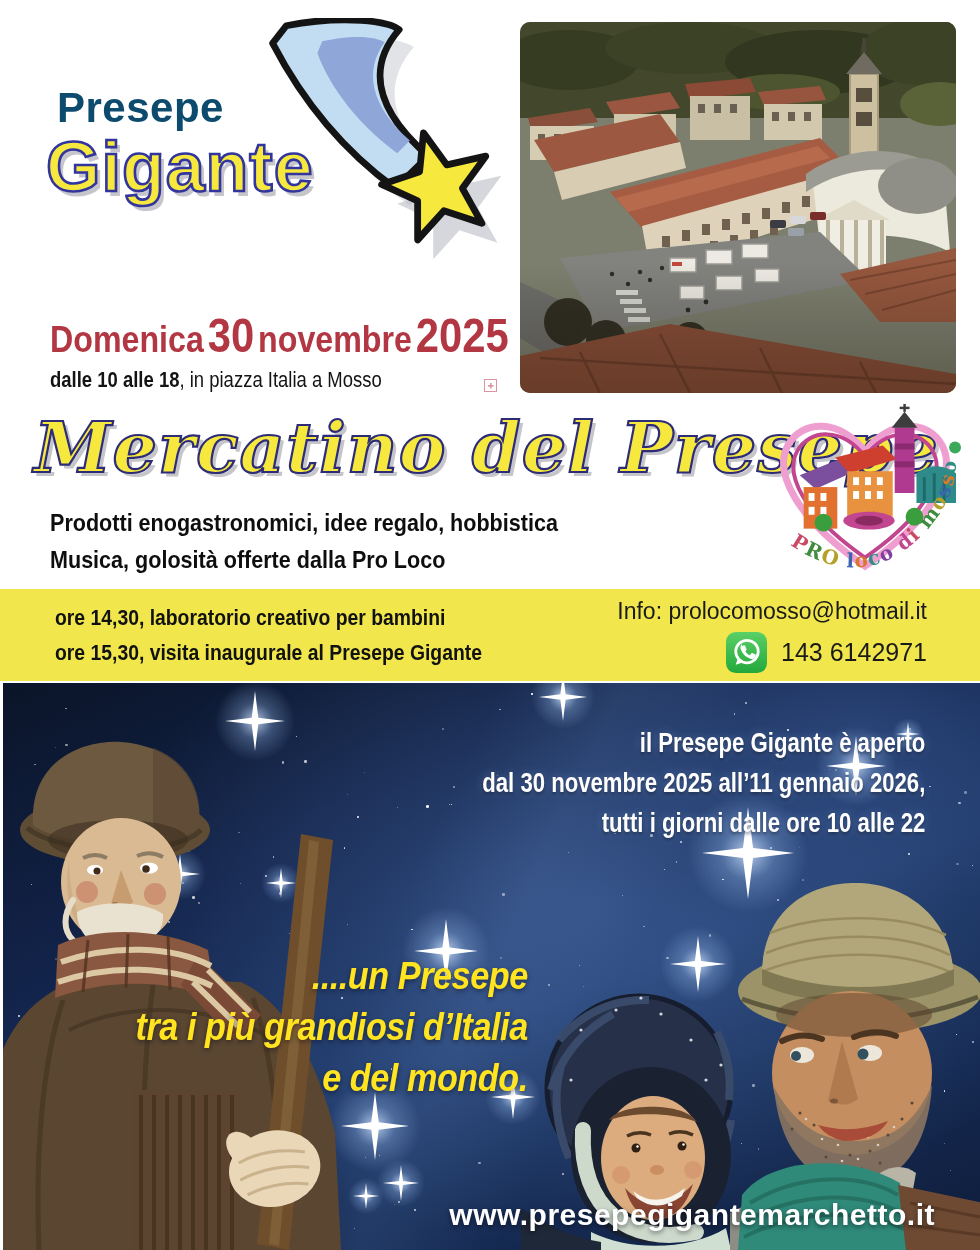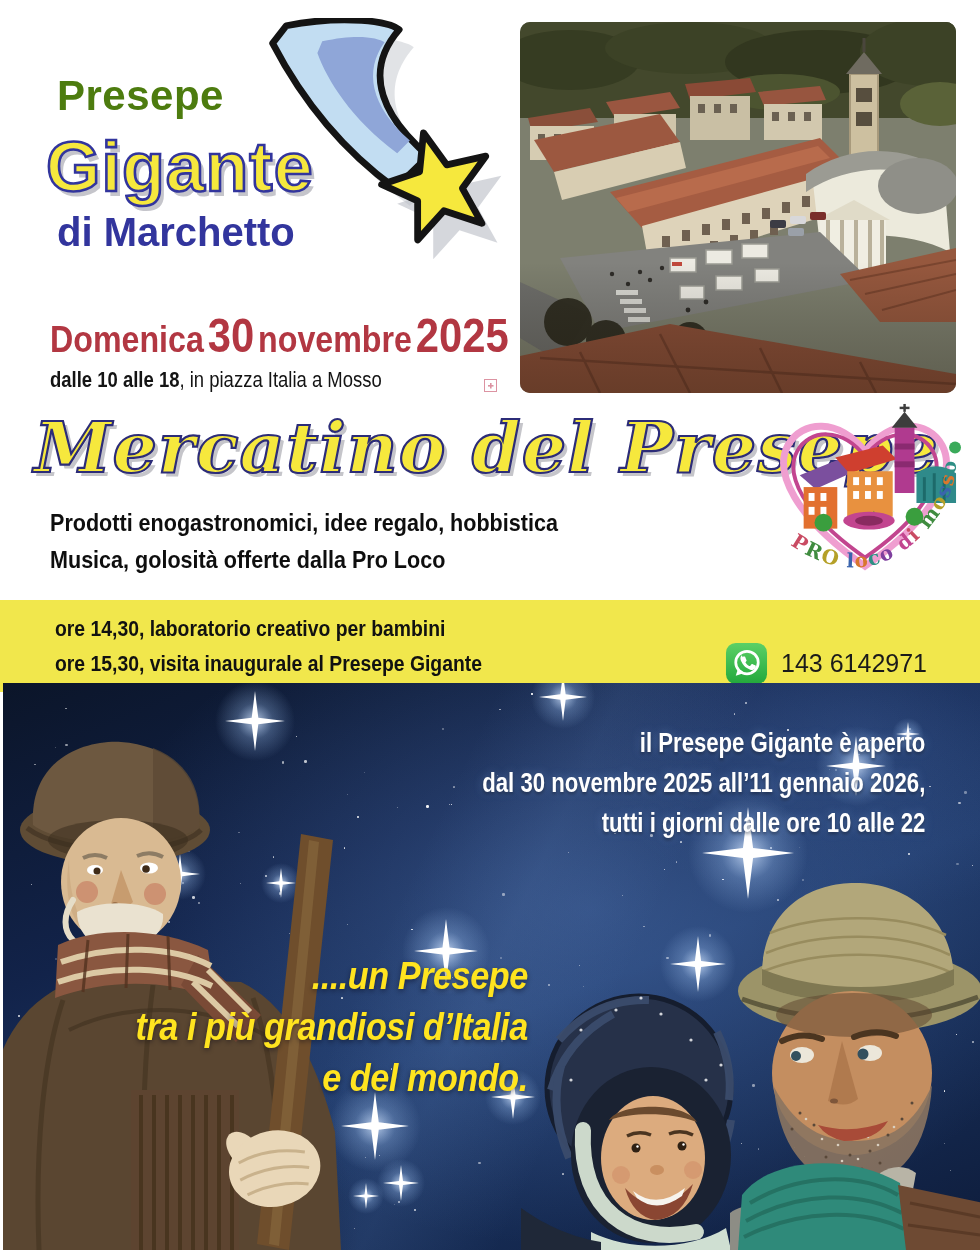--- a/index.html
+++ b/index.html
@@ -1,21 +1,21 @@
 <!DOCTYPE html>
 <html><head>
 <meta charset="utf-8">
 <style>
   html,body{margin:0;padding:0;background:#e8e8e8;}
   .poster{position:relative;width:980px;height:1250px;background:#fff;overflow:hidden;
           font-family:"Liberation Sans",sans-serif;}
   .abs{position:absolute;}
 
   
-  .logo-line1{left:57px;top:72px;font-size:42px;font-weight:bold;color:#4d7c0f;letter-spacing:.5px;}
+  .logo-line1{left:57px;top:84px;font-size:42px;font-weight:bold;color:#0c4a6e;letter-spacing:.5px;}
   .logo-line2{left:46px;top:127px;font-size:70px;font-weight:bold;color:#f6e83d;
               -webkit-text-stroke:2.6px #32359d;letter-spacing:1px;
               text-shadow:4px 5px 0 rgba(150,150,160,.55);}
   .logo-line3{left:57px;top:210px;font-size:40px;font-weight:bold;color:#32359d;}
   .comet{left:222px;top:18px;width:292px;height:252px;}
 
   
   .photo{left:520px;top:22px;width:436px;height:371px;border-radius:10px;overflow:hidden;}
   .photo svg{display:block;width:100%;height:100%;}
   .photo-caption{position:absolute;right:20px;bottom:8px;text-align:right;}
@@ -41,21 +41,21 @@
                      linear-gradient(#dc93a2,#dc93a2) center/1.6px 5.5px no-repeat;}
 
   
   .mercatino{left:34px;top:402px;font-family:"DejaVu Serif",serif;font-style:italic;font-weight:bold;
              font-size:70px;line-height:92px;color:#f6e83d;white-space:nowrap;letter-spacing:1px;
              -webkit-text-stroke:2.2px #2c2c78;text-shadow:4px 4px 0 rgba(140,140,150,.5);}
   .desc{left:50px;top:504px;font-size:24.5px;font-weight:bold;color:#0e0e0e;line-height:37px;
         transform:scaleX(.88);transform-origin:left center;white-space:nowrap;}
 
   
-  .band{left:0;top:589px;width:980px;height:92px;background:#f1e74c;margin-top:11px;}
+  .band{left:0;top:589px;width:980px;height:92px;background:#f1e74c;}
   .band-left{left:55px;top:11px;font-size:22.5px;font-weight:bold;color:#111;line-height:35px;
              transform:scaleX(.86);transform-origin:left center;white-space:nowrap;}
   .band-info{right:53px;top:9px;font-size:23px;color:#1a1a1a;white-space:nowrap;}
   .band-phone{right:53px;top:42px;display:flex;align-items:center;gap:13px;}
   .wa{width:43px;height:43px;display:block;}
   .phone-num{font-size:25px;color:#1a1a1a;}
 
   
   .proloco{left:766px;top:400px;width:198px;height:188px;}
 
@@ -84,21 +84,20 @@
   .website{right:48px;bottom:18px;font-size:30px;font-weight:bold;color:#fff;letter-spacing:.5px;
            text-shadow:0 2px 5px rgba(0,0,10,.5);}
 </style>
 </head>
 <body>
 
 <div class="poster">
 
   <div class="abs logo-line1">Presepe</div>
   <div class="abs logo-line2">Gigante</div>
-  <div class="abs logo-line3">di Marchetto</div>
 
   <svg class="abs comet" viewBox="0 0 300 255">
     <path d="M73 15 C 135 3 179 11 189 19 C 156 57 164 101 219 149 L 185 182 C 123 137 84 81 59 33 Z" fill="#c9ccd2" opacity=".55" transform="translate(8,9)"></path>
     <path d="M214 126 L238 159 L278 150 L254 183 L274 219 L235 206 L208 236 L208 196 L171 179 L210 166 Z" fill="#b9bdc4" opacity=".6" transform="translate(9,10)"></path>
     <path d="M66 6 C 128 -6 172 2 182 10 C 149 48 157 92 212 140 L 178 173 C 116 128 77 72 52 24 Z" fill="#c2ddf2" stroke="#141414" stroke-width="7" stroke-linejoin="round"></path>
     <path d="M103 22 C 138 14 160 18 167 23 C 146 52 152 88 193 124 L 180 137 C 133 102 108 62 98 34 Z" fill="#8fa6d8"></path>
     <path d="M207 116 L231 149 L271 140 L247 173 L267 209 L228 196 L201 226 L201 186 L164 169 L203 156 Z" fill="#f6e83d" stroke="#141414" stroke-width="7" stroke-linejoin="round"></path>
   </svg>
 
   <div class="abs photo">
@@ -298,20 +297,21 @@
       <textPath href="#prolocoArc"><tspan fill="#c94b63">P</tspan><tspan fill="#3f8c3f">R</tspan><tspan fill="#b5a028">O</tspan><tspan> </tspan><tspan fill="#3a64ad">l</tspan><tspan fill="#d8772e">o</tspan><tspan fill="#2e8f85">c</tspan><tspan fill="#7e3f9e">o</tspan><tspan> </tspan><tspan fill="#c2458f">d</tspan><tspan fill="#c94b63">i</tspan><tspan> </tspan><tspan fill="#3f8c3f">m</tspan><tspan fill="#b5a028">o</tspan><tspan fill="#3a64ad">s</tspan><tspan fill="#d8772e">s</tspan><tspan fill="#2e8f85">o</tspan></textPath>
     </text>
     <circle cx="191" cy="48" r="6" fill="#3aaa5a"></circle>
   </svg>
 
   <div class="abs band">
     <div class="abs band-left">
       <div>ore 14,30, laboratorio creativo per bambini</div>
       <div>ore 15,30, visita inaugurale al Presepe Gigante</div>
     </div>
+    <div class="abs band-info">Info: prolocomosso@hotmail.it</div>
     <div class="abs band-phone">
       <svg class="wa" viewBox="0 0 44 44">
         <defs>
           <linearGradient id="wagrad" x1="0" y1="0" x2="0" y2="1">
             <stop offset="0" stop-color="#5bd066"></stop>
               <stop offset="1" stop-color="#23a83c"></stop>
           </linearGradient>
         </defs>
         <rect x="1" y="1" width="42" height="42" rx="10" fill="url(#wagrad)"></rect>
         <circle cx="22.5" cy="21" r="11.5" fill="none" stroke="#fff" stroke-width="2.8"></circle>
@@ -758,15 +758,16 @@
       <div>dal 30 novembre 2025 all’11 gennaio 2026,</div>
       <div>tutti i giorni dalle ore 10 alle 22</div>
     </div>
 
     <div class="abs night-text slogan">
       <div>....un Presepe</div>
       <div>tra i più grandiosi d’Italia</div>
       <div>e del mondo.</div>
     </div>
 
+    <div class="abs night-text website">www.presepegigantemarchetto.it</div>
   </div>
 
 </div>
 
 </body></html>

